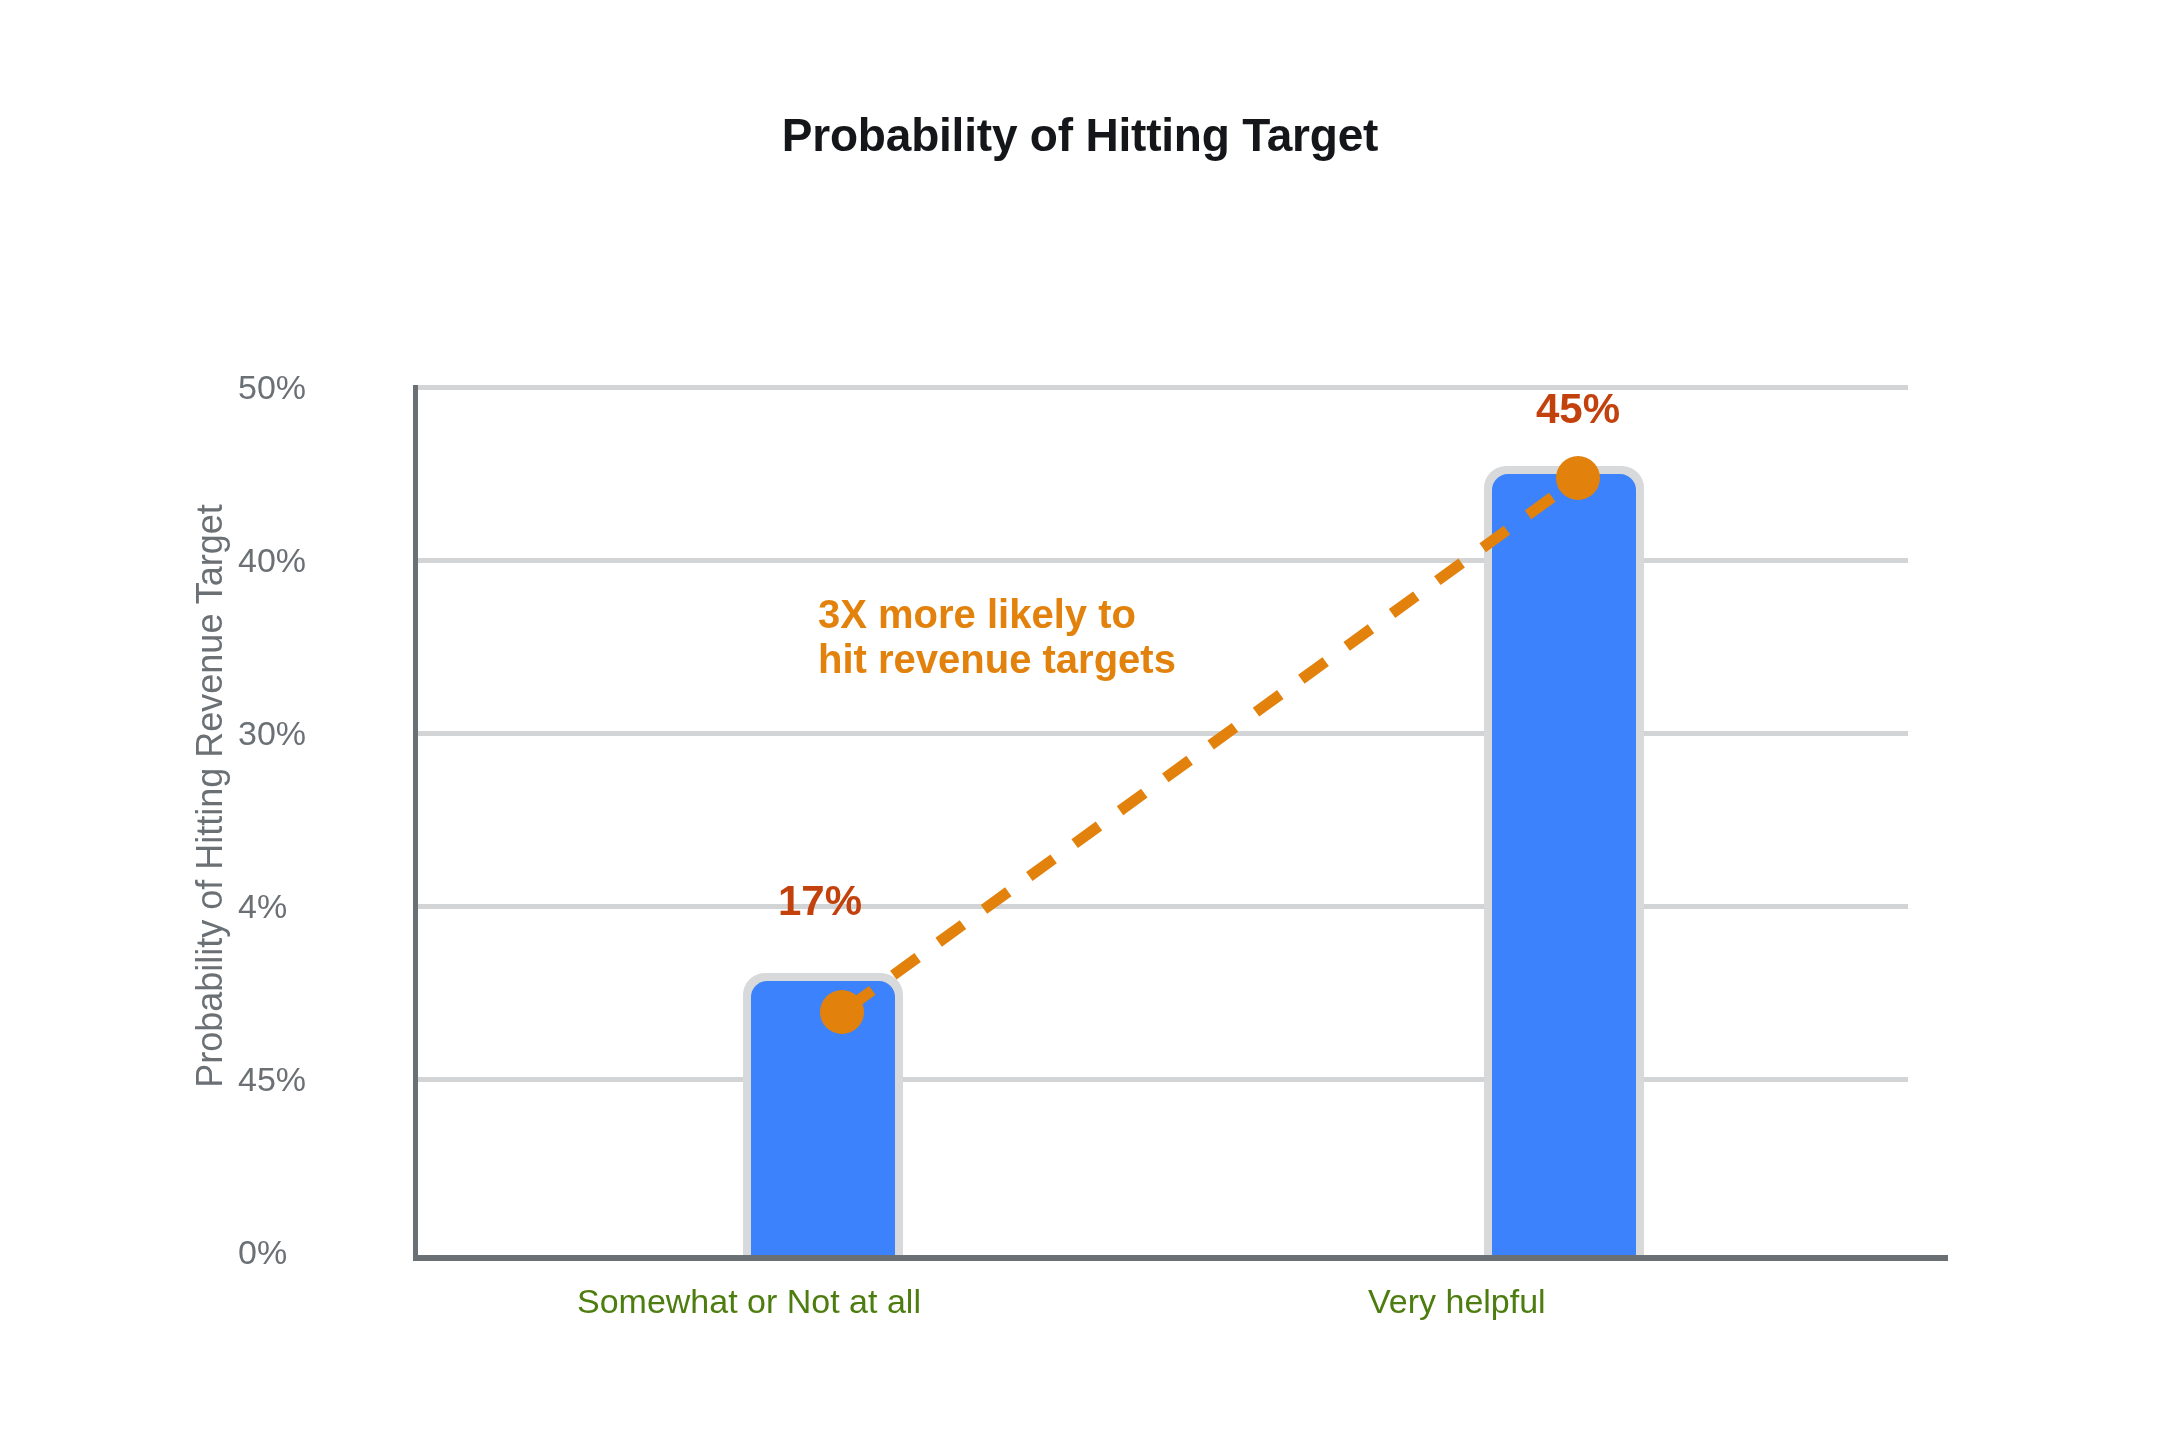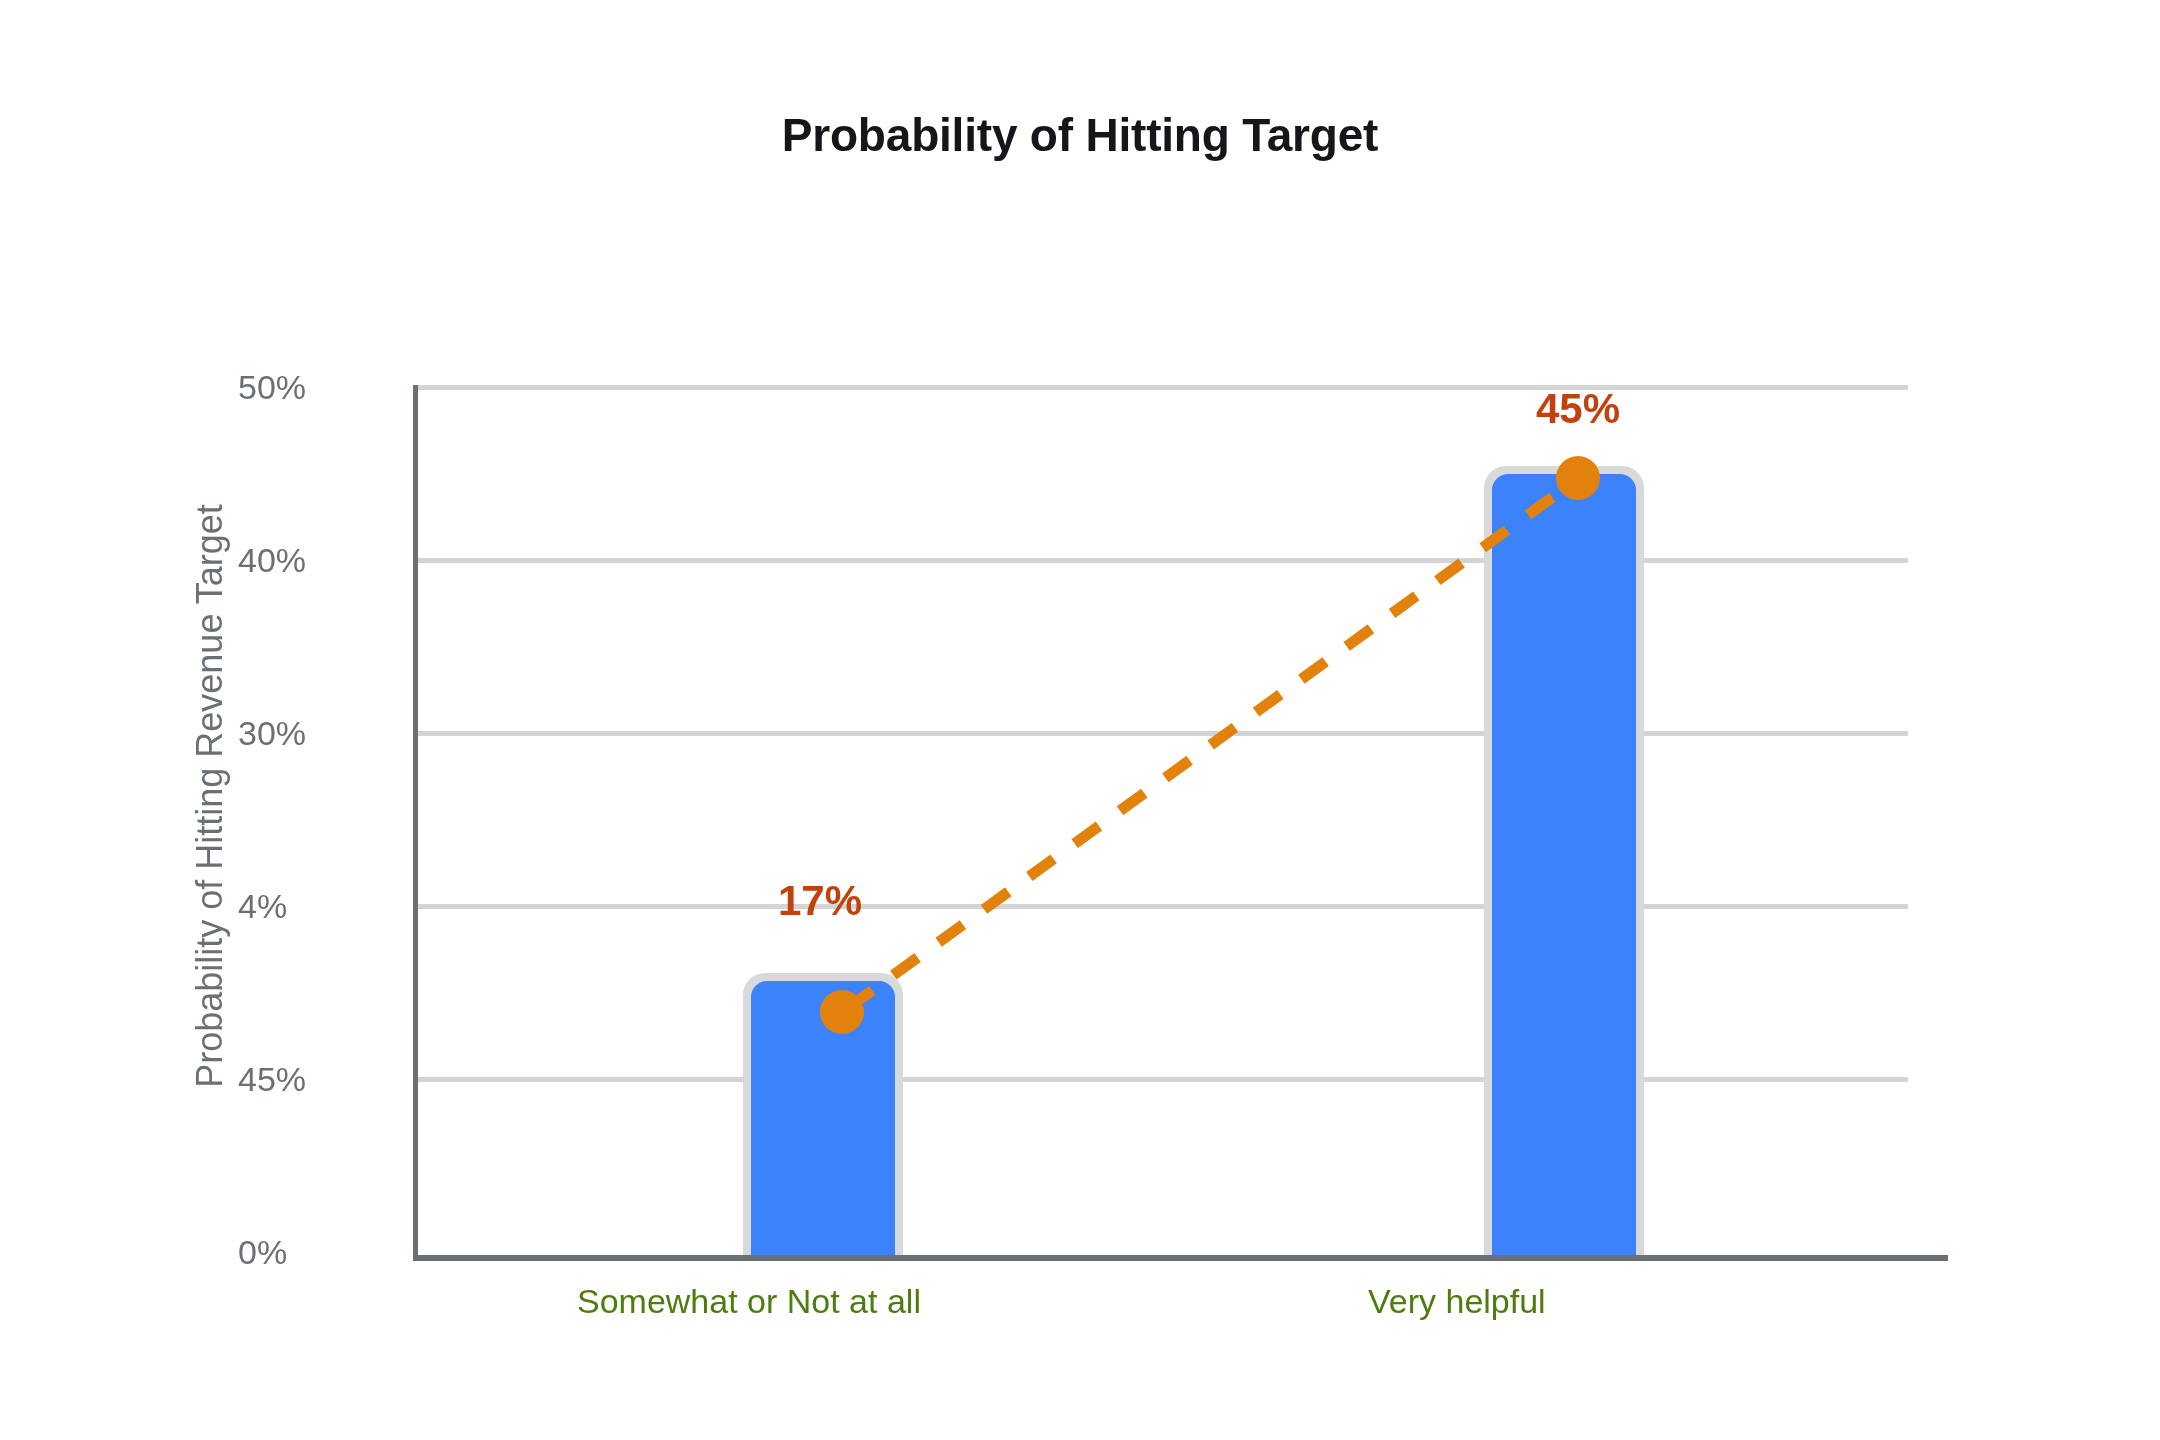--- a/index.html
+++ b/index.html
@@ -140,17 +140,21 @@
   <svg class="trend" viewBox="0 0 2160 1440" width="2160" height="1440">
 
     <line x1="848" y1="1008" x2="1572" y2="483" stroke="#e2820d" stroke-width="11" stroke-dasharray="30 26" stroke-linecap="butt"></line>
     <circle cx="842" cy="1012" r="22" fill="#e2820d"></circle>
     <circle cx="1578" cy="478" r="22" fill="#e2820d"></circle>
   </svg>
 
   <div class="vlabel" style="left:735px; top:877px; width:170px;">17%</div>
   <div class="vlabel" style="left:1493px; top:385px; width:170px;">45%</div>
 
+  <div class="annot">
+    <div>3X more likely to</div>
+    <div>hit revenue targets</div>
+  </div>
 
   <div class="cat" style="left:577px; top:1282px; width:520px;">Somewhat or Not at all</div>
   <div class="cat" style="left:1368px; top:1282px; width:420px;">Very helpful</div>
 
 </div>
 
 </body></html>

